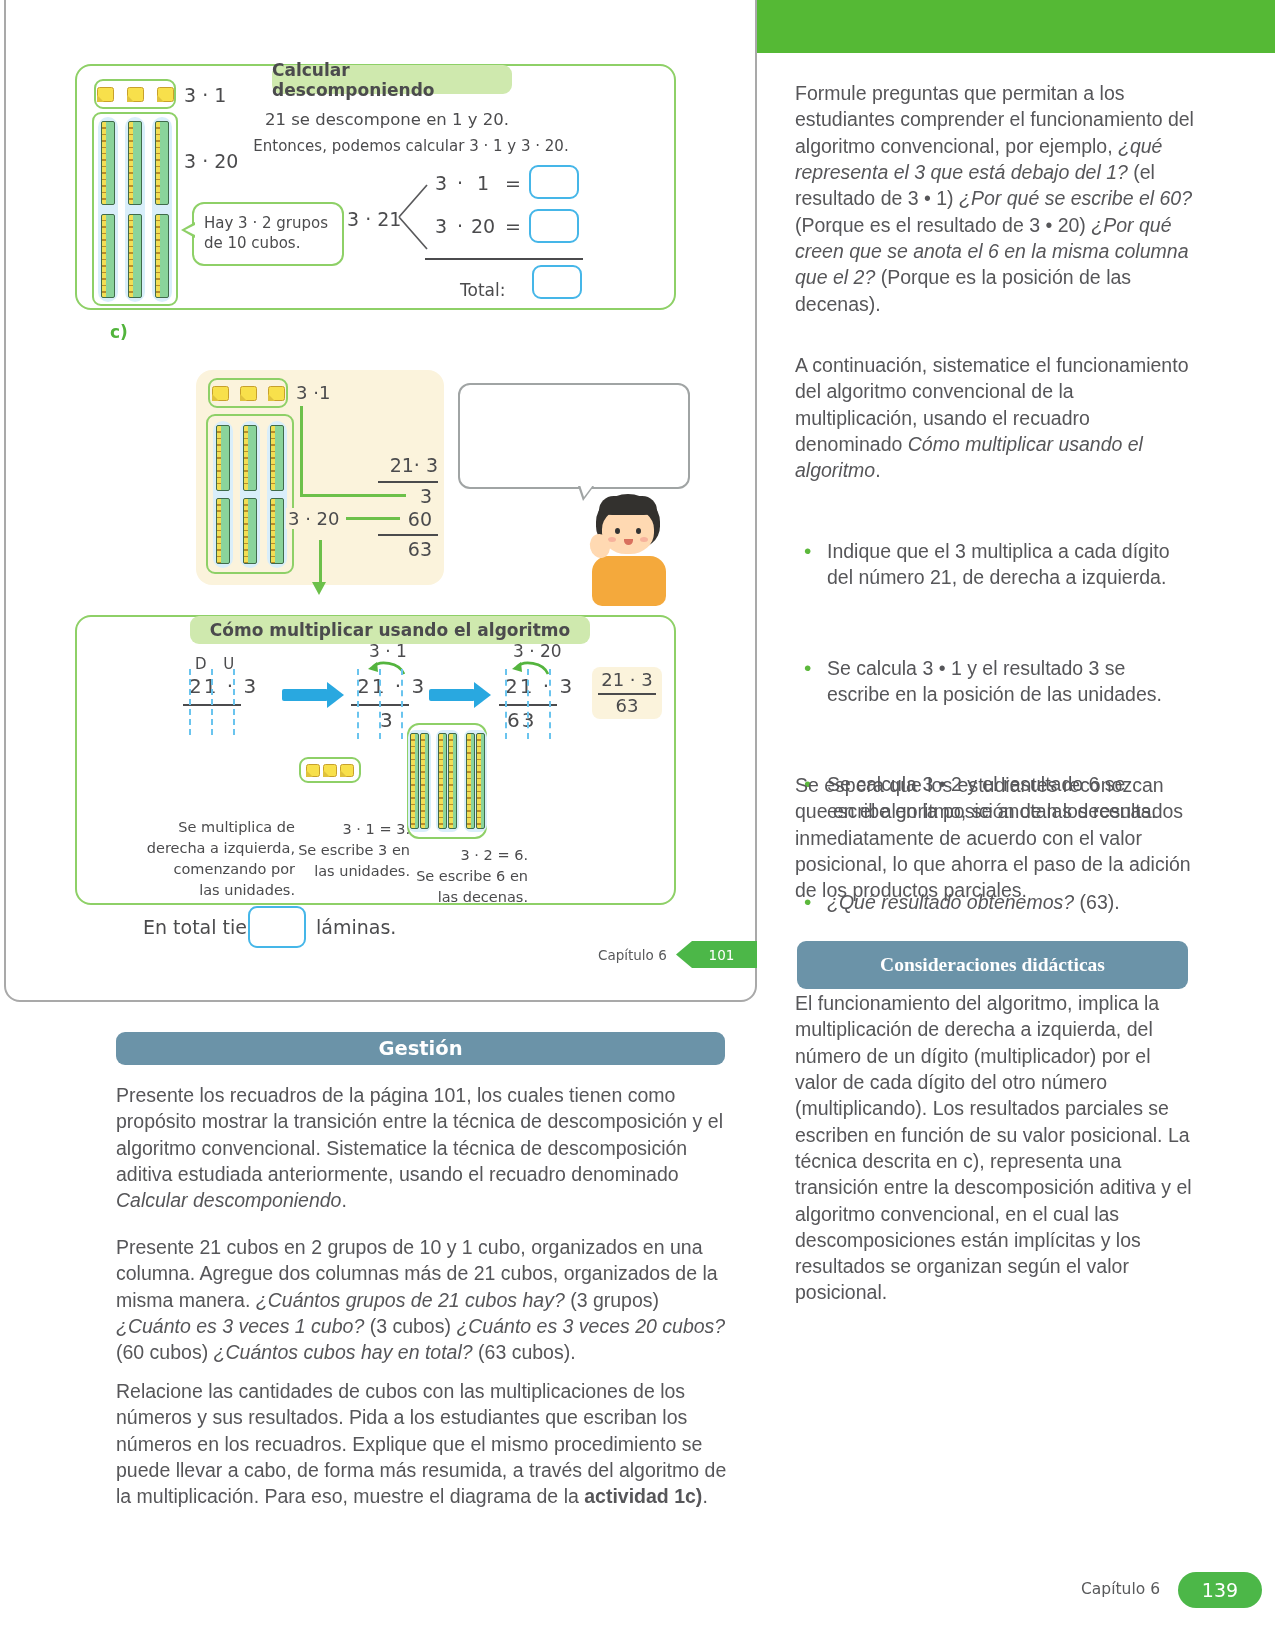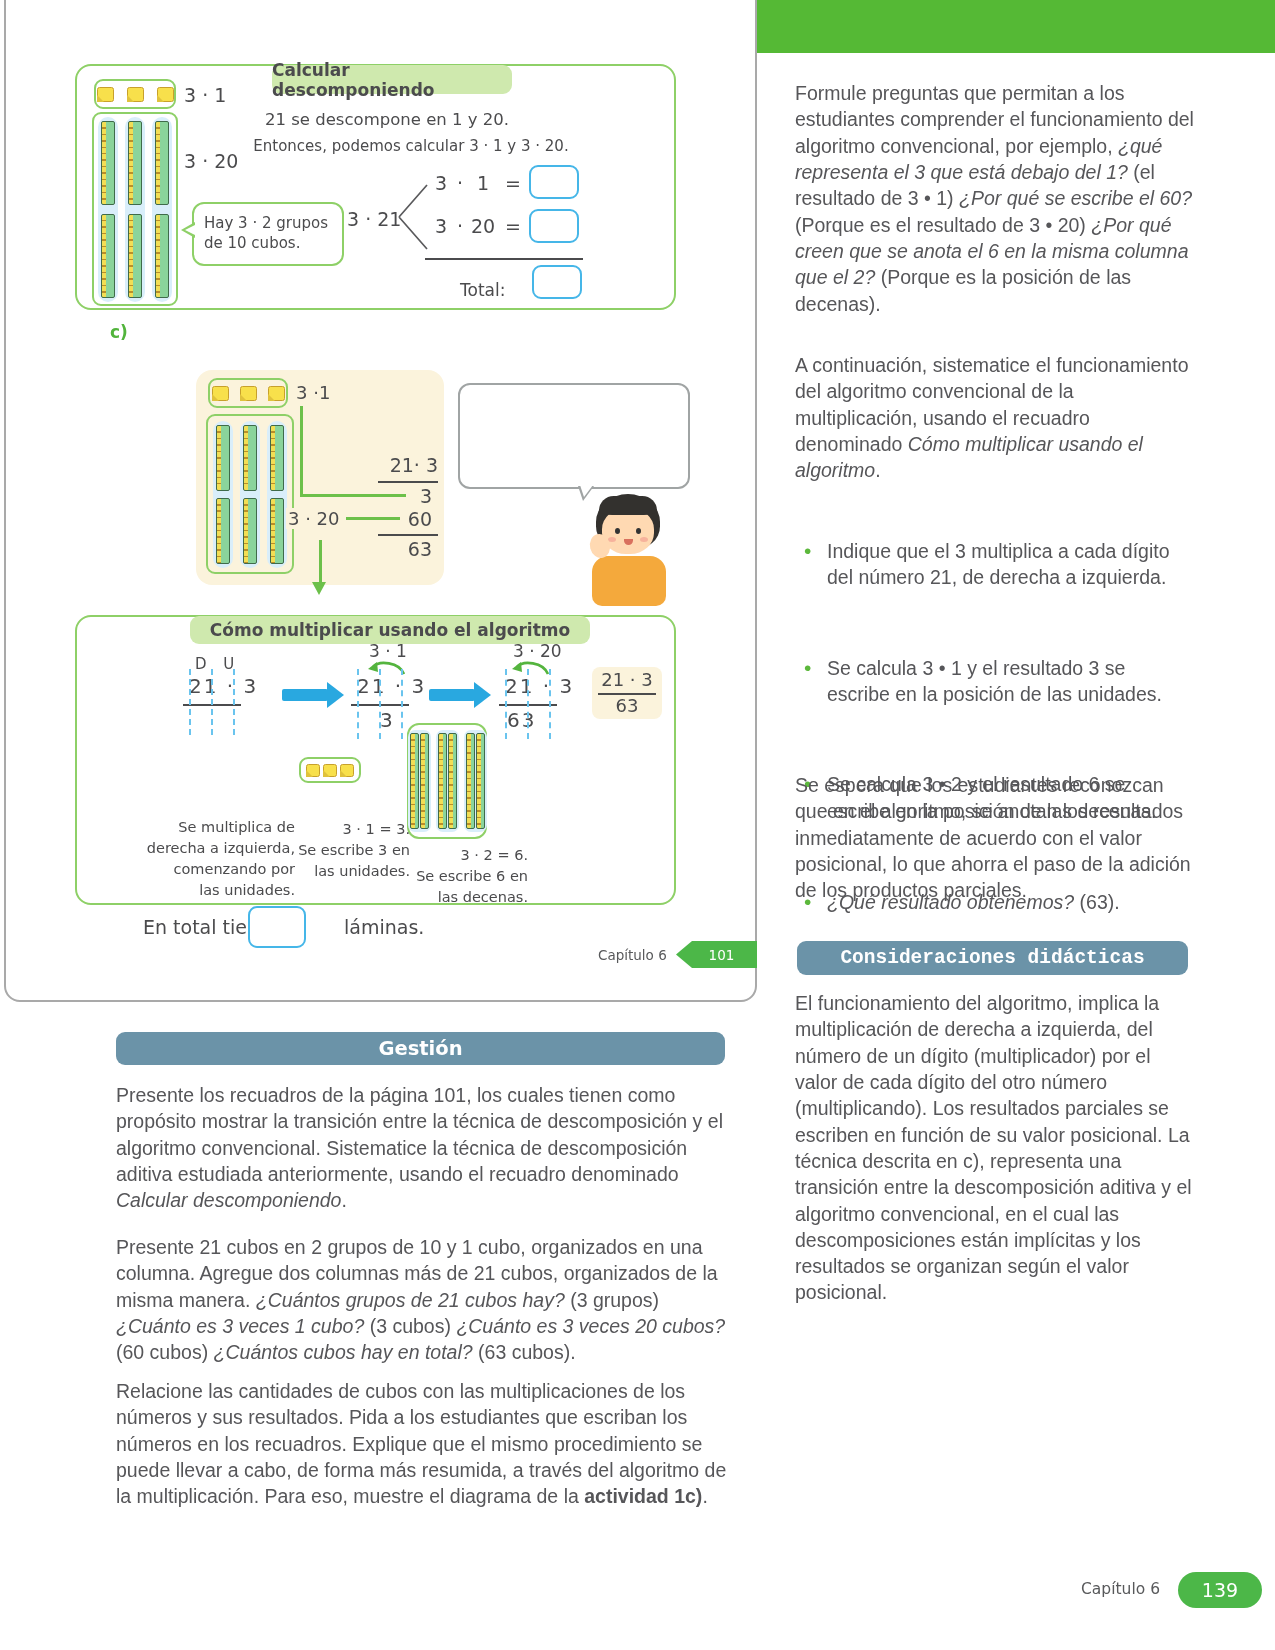--- a/index.html
+++ b/index.html
@@ -256,36 +256,36 @@
     <div class="abs cap pre" style="left:188px;top:202px;width:145px;">3 · 1 = 3.
 Se escribe 3 en
 las unidades.</div>
     <div class="abs cap pre" style="left:296px;top:228px;width:155px;">3 · 2 = 6.
 Se escribe 6 en
 las decenas.</div>
   </div>
 
   <div class="abs" style="left:143px;top:916px;font-size:19px;">En total tiene</div>
   <div class="abs ansbox" style="left:248px;top:906px;width:58px;height:42px;"></div>
-  <div class="abs" style="left:316px;top:916px;font-size:19px;margin-left:28px;">láminas.</div>
+  <div class="abs" style="left:316px;top:916px;font-size:19px;">láminas.</div>
 
   <div class="abs pagenum" style="left:598px;top:947px;">Capítulo 6</div>
   <div class="abs tab101">101</div>
 
   <div class="abs guidefont gpar" style="left:795px;top:80px;width:400px;"><span>Formule preguntas que permitan a los estudiantes comprender el funcionamiento del algoritmo convencional, por ejemplo, </span><span style="font-style: italic;">¿qué representa el 3 que está debajo del 1?</span><span> (el resultado de 3 • 1) </span><span style="font-style: italic;">¿Por qué se escribe el 60?</span><span> (Porque es el resultado de 3 • 20) </span><span style="font-style: italic;">¿Por qué creen que se anota el 6 en la misma columna que el 2?</span><span> (Porque es la posición de las decenas).</span></div>
   <div class="abs guidefont gpar" style="left:795px;top:352px;width:400px;"><span>A continuación, sistematice el funcionamiento del algoritmo convencional de la multiplicación, usando el recuadro denominado </span><span style="font-style: italic;">Cómo multiplicar usando el algoritmo</span><span>.</span></div>
 
   <div class="abs guidefont gpar bullet" style="left:795px;top:538px;width:398px;"><span>Indique que el 3 multiplica a cada dígito del número 21, de derecha a izquierda.</span></div>
   <div class="abs guidefont gpar bullet" style="left:795px;top:602px;width:398px;"><span>Se calcula 3 • 1 y el resultado 3 se escribe en la posición de las unidades.</span></div>
   <div class="abs guidefont gpar bullet" style="left:795px;top:666px;width:398px;"><span>Se calcula 3 • 2 y el resultado 6 se escribe en la posición de las decenas.</span></div>
   <div class="abs guidefont gpar bullet" style="left:795px;top:731px;width:398px;"><span style="font-style: italic;">¿Qué resultado obtenemos?</span><span> (63).</span></div>
 
   <div class="abs guidefont gpar" style="left:795px;top:772px;width:400px;">Se espera que los estudiantes reconozcan que en el algoritmo, se anotan los resultados inmediatamente de acuerdo con el valor posicional, lo que ahorra el paso de la adición de los productos parciales.</div>
 
-  <div class="abs sechdr" style="left:797px;top:941px;width:391px;height:34px;font-family:Liberation Mono, monospace;">Consideraciones didácticas</div>
+  <div class="abs sechdr" style="left:797px;top:941px;width:391px;height:48px;font-family:Liberation Serif, serif;">Consideraciones didácticas</div>
 
   <div class="abs guidefont gpar" style="left:795px;top:990px;width:400px;">El funcionamiento del algoritmo, implica la multiplicación de derecha a izquierda, del número de un dígito (multiplicador) por el valor de cada dígito del otro número (multiplicando). Los resultados parciales se escriben en función de su valor posicional. La técnica descrita en c), representa una transición entre la descomposición aditiva y el algoritmo convencional, en el cual las descomposiciones están implícitas y los resultados se organizan según el valor posicional.</div>
 
   <div class="abs sechdr" style="left:116px;top:1032px;width:609px;height:33px;font-family:'DejaVu Sans',sans-serif;">Gestión</div>
   <div class="abs guidefont gpar" style="left:116px;top:1082px;width:615px;"><span>Presente los recuadros de la página 101, los cuales tienen como propósito mostrar la transición entre la técnica de descomposición y el algoritmo convencional. Sistematice la técnica de descomposición aditiva estudiada anteriormente, usando el recuadro denominado </span><span style="font-style: italic;">Calcular descomponiendo</span><span>.</span></div>
   <div class="abs guidefont gpar" style="left:116px;top:1234px;width:615px;"><span>Presente 21 cubos en 2 grupos de 10 y 1 cubo, organizados en una columna. Agregue dos columnas más de 21 cubos, organizados de la misma manera. </span><span style="font-style: italic;">¿Cuántos grupos de 21 cubos hay?</span><span> (3 grupos) </span><span style="font-style: italic;">¿Cuánto es 3 veces 1 cubo?</span><span> (3 cubos) </span><span style="font-style: italic;">¿Cuánto es 3 veces 20 cubos?</span><span> (60 cubos) </span><span style="font-style: italic;">¿Cuántos cubos hay en total?</span><span> (63 cubos).</span></div>
   <div class="abs guidefont gpar" style="left:116px;top:1378px;width:615px;"><span>Relacione las cantidades de cubos con las multiplicaciones de los números y sus resultados. Pida a los estudiantes que escriban los números en los recuadros. Explique que el mismo procedimiento se puede llevar a cabo, de forma más resumida, a través del algoritmo de la multiplicación. Para eso, muestre el diagrama de la </span><span style="font-weight: bold;">actividad 1c)</span><span>.</span></div>
 
   <div class="abs" style="left:1020px;top:1580px;width:140px;text-align:right;font-size:15.5px;color:#58595b;">Capítulo 6</div>
   <div class="abs pill139">139</div>

